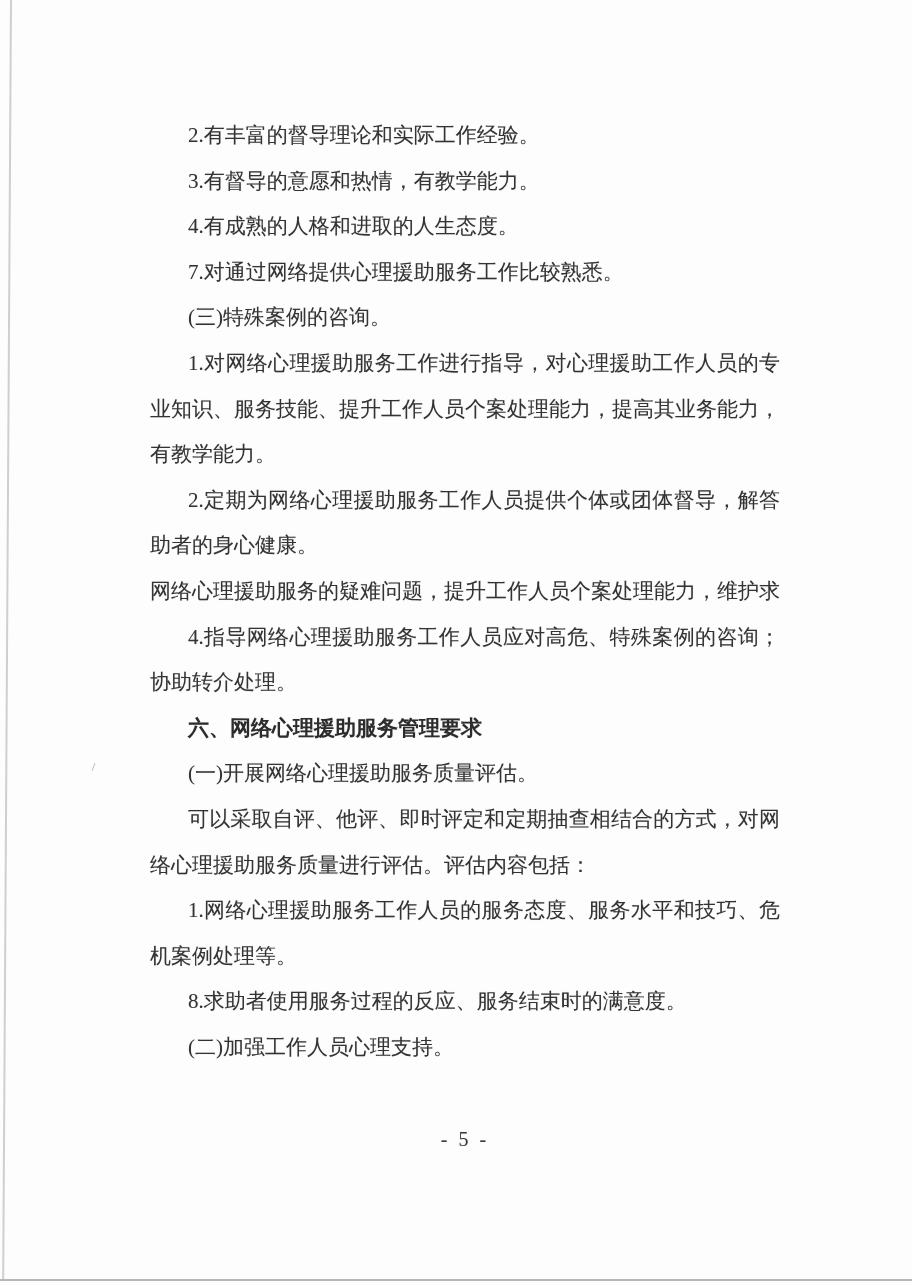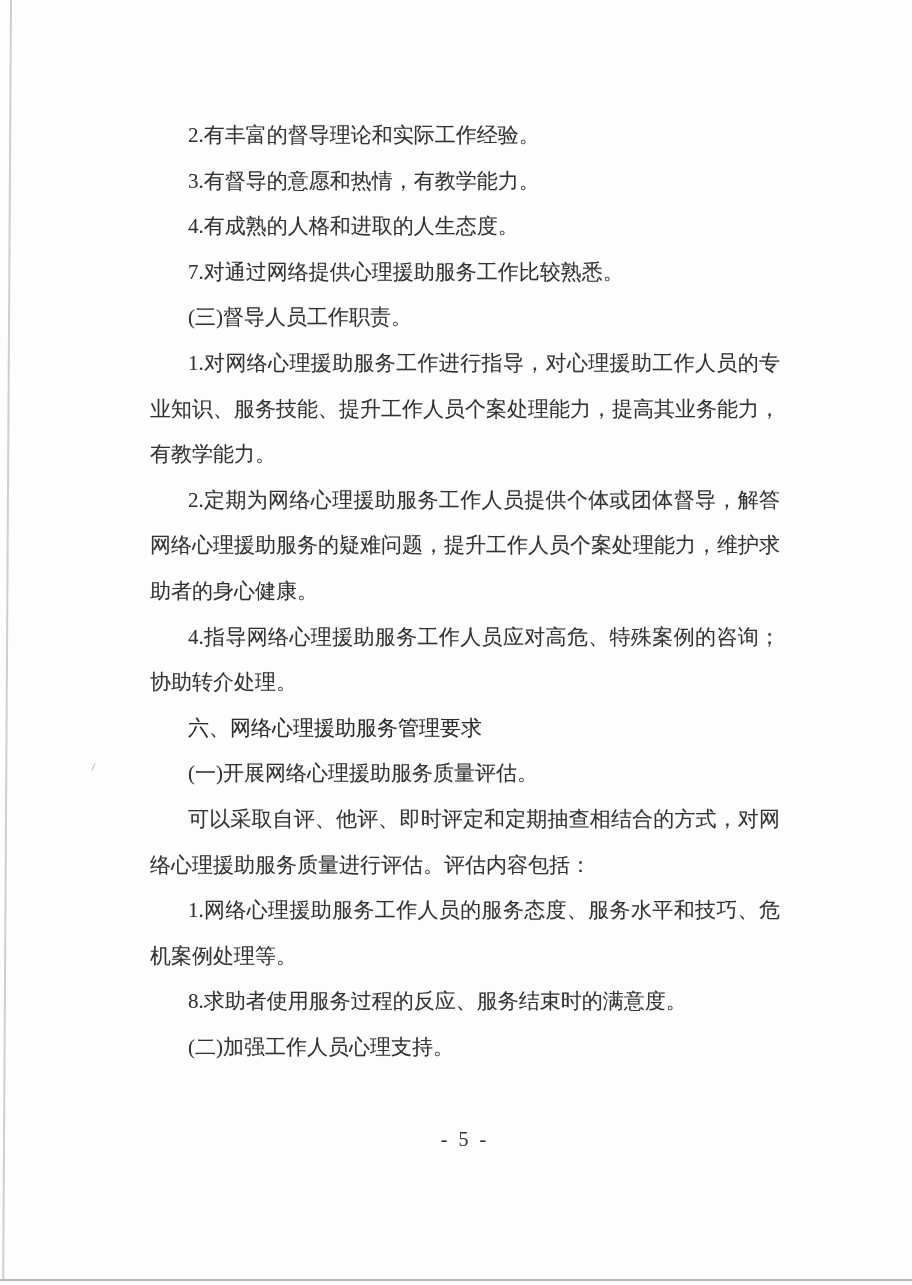--- a/index.html
+++ b/index.html
@@ -62,21 +62,21 @@
     white-space: nowrap;
     box-sizing: border-box;
   }
   .indent { padding-left: 38px; }
   .fill {
     white-space: normal;
     text-align: justify;
     text-align-last: justify;
     overflow: hidden;
   }
-  .heading { font-weight: normal; color: #2c2c2c; }
+  .heading { font-weight: bold; color: #2c2c2c; }
   .page-number {
     position: absolute;
     left: 150px;
     top: 1128px;
     width: 630px;
     text-align: center;
     font-size: 20px;
     letter-spacing: 3px;
     color: #3a3a3a;
     text-shadow: 0 0 1px rgba(70,70,70,0.25);
@@ -89,27 +89,27 @@
 
   <div class="edge-left"></div>
   <div class="edge-bottom"></div>
   <div class="artifact-slash"></div>
 
   <div class="textblock">
     <p class="line indent">2.有丰富的督导理论和实际工作经验。</p>
     <p class="line indent">3.有督导的意愿和热情，有教学能力。</p>
     <p class="line indent">4.有成熟的人格和进取的人生态度。</p>
     <p class="line indent">7.对通过网络提供心理援助服务工作比较熟悉。</p>
-    <p class="line indent">(三)督导人员工作职责。</p>
+    <p class="line indent">(三)特殊案例的咨询。</p>
     <p class="line indent fill">1.对网络心理援助服务工作进行指导，对心理援助工作人员的专</p>
     <p class="line fill">业知识、服务技能、提升工作人员个案处理能力，提高其业务能力，维</p>
     <p class="line">有教学能力。</p>
     <p class="line indent fill">2.定期为网络心理援助服务工作人员提供个体或团体督导，解答</p>
+    <p class="line">助者的身心健康。</p>
     <p class="line fill">网络心理援助服务的疑难问题，提升工作人员个案处理能力，维护求</p>
-    <p class="line">助者的身心健康。</p>
     <p class="line indent fill">4.指导网络心理援助服务工作人员应对高危、特殊案例的咨询；</p>
     <p class="line">协助转介处理。</p>
     <p class="line indent heading">六、网络心理援助服务管理要求</p>
     <p class="line indent">(一)开展网络心理援助服务质量评估。</p>
     <p class="line indent fill">可以采取自评、他评、即时评定和定期抽查相结合的方式，对网</p>
     <p class="line">络心理援助服务质量进行评估。评估内容包括：</p>
     <p class="line indent fill">1.网络心理援助服务工作人员的服务态度、服务水平和技巧、危</p>
     <p class="line">机案例处理等。</p>
     <p class="line indent">8.求助者使用服务过程的反应、服务结束时的满意度。</p>
     <p class="line indent">(二)加强工作人员心理支持。</p>

